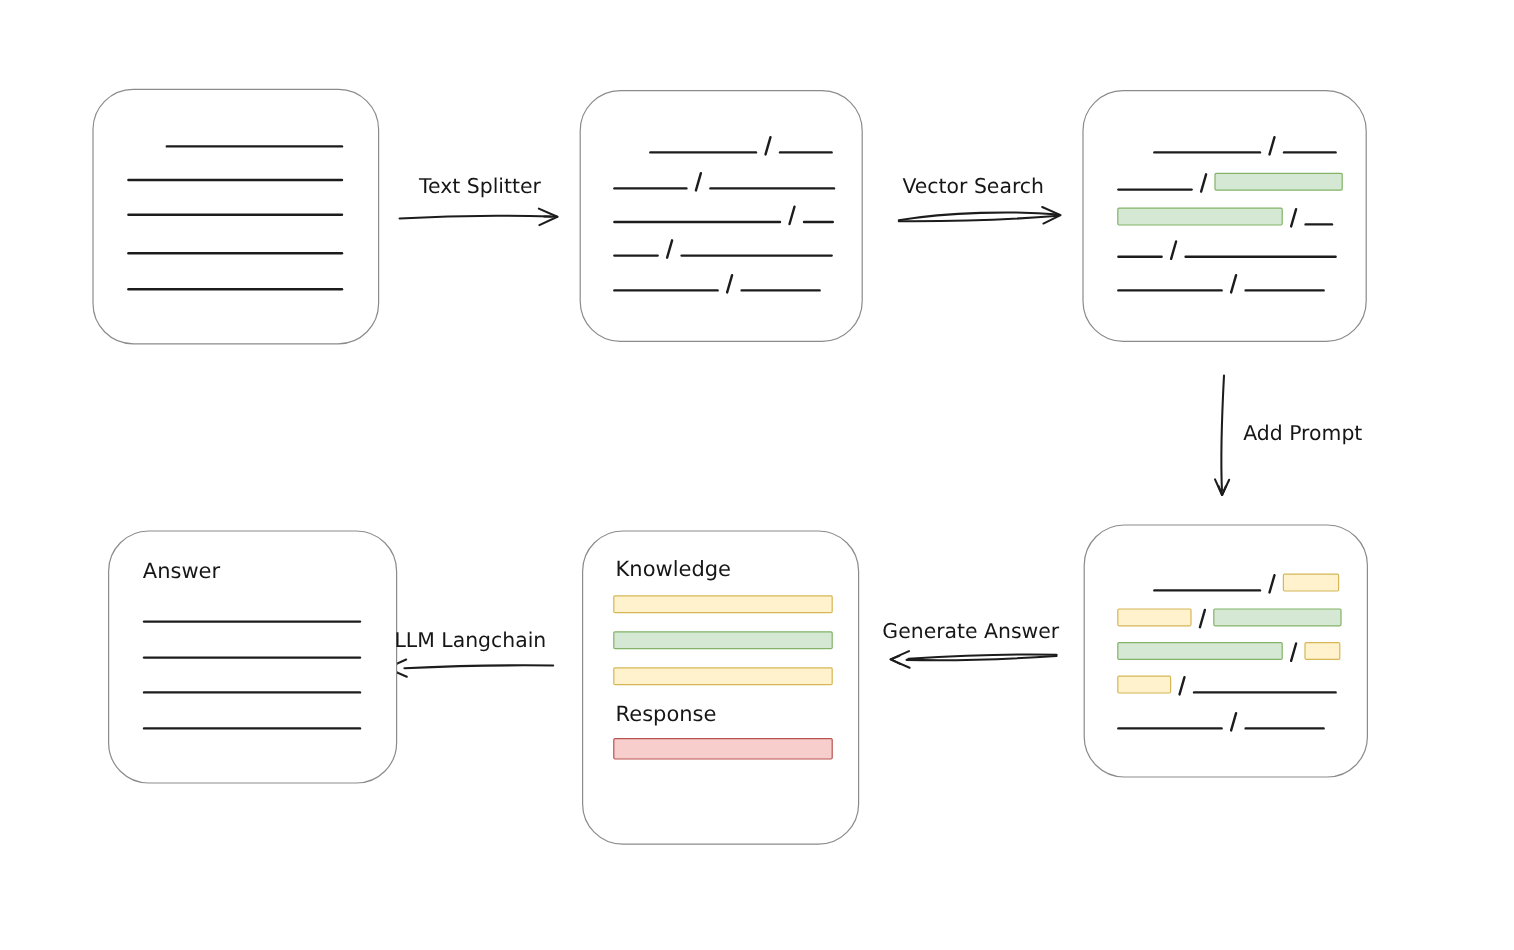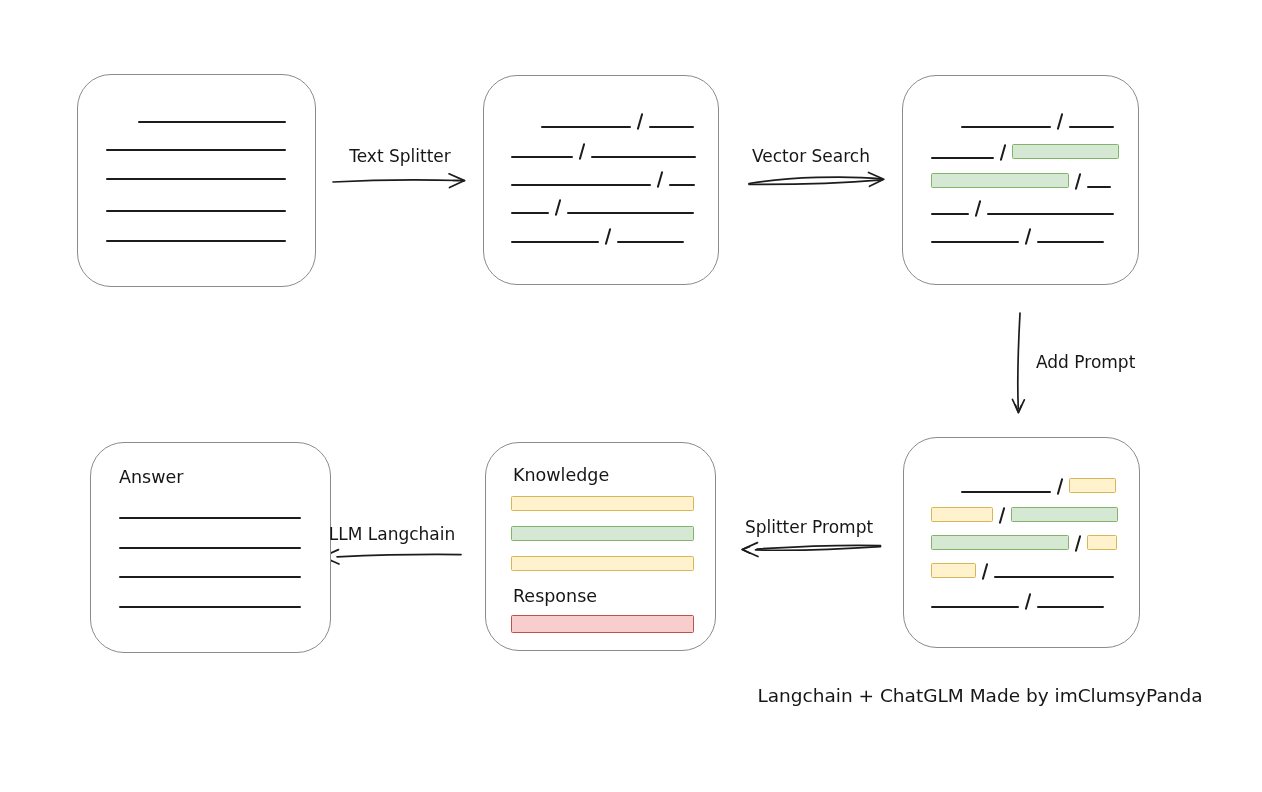--- a/index.html
+++ b/index.html
@@ -163,21 +163,21 @@
           <div class="seg-line" style="width: 120px;"></div>
         </div>
         <div class="row" style="left: 27px; top: 152px;">
           <div class="seg-line" style="width: 88px;"></div>
           <div class="seg-slash"></div>
           <div class="seg-line" style="width: 67px;"></div>
         </div>
       </div>
   </div>
 
-  <div class="box" style="left:485px;top:442px;width:231px;height:209px;">
+  <div class="box" style="left:485px;top:442px;width:231px;height:262px;">
     <div class="box-lbl" style="left:27px;top:22px;">Knowledge</div>
     <div id="bars-knowledge">
         <div class="bar chunk-yellow" style="left: 25px; top: 53px; width: 183px; height: 15px;"></div>
         <div class="bar chunk-green" style="left: 25px; top: 83px; width: 183px; height: 15px;"></div>
         <div class="bar chunk-yellow" style="left: 25px; top: 113px; width: 183px; height: 15px;"></div>
       </div>
     <div class="box-lbl" style="left:27px;top:143px;">Response</div>
     <div id="bars-question">
         <div class="bar chunk-red" style="left: 25px; top: 172px; width: 183px; height: 18px;"></div>
       </div>
@@ -197,18 +197,17 @@
         </div>
         <div class="row" style="left: 28px; top: 147px;">
           <div class="seg-line" style="width: 182px;"></div>
         </div>
       </div>
   </div>
 
   <div class="lbl lbl-center" style="left:330px;top:146px;width:140px;">Text Splitter</div>
   <div class="lbl lbl-center" style="left:741px;top:146px;width:140px;">Vector Search</div>
   <div class="lbl" style="left:1036px;top:352px;">Add Prompt</div>
-  <div class="lbl lbl-center" style="left:733px;top:517px;width:152px;">Splitter Prompt</div>
+  <div class="lbl lbl-center" style="left:733px;top:517px;width:152px;">Generate Answer</div>
   <div class="lbl lbl-center" style="left:326px;top:524px;width:132px;">LLM Langchain</div>
 
-  <div class="caption" style="left:740px;top:685px;width:480px;">Langchain + ChatGLM Made by imClumsyPanda</div>
 
 </div>
 
 </body></html>

